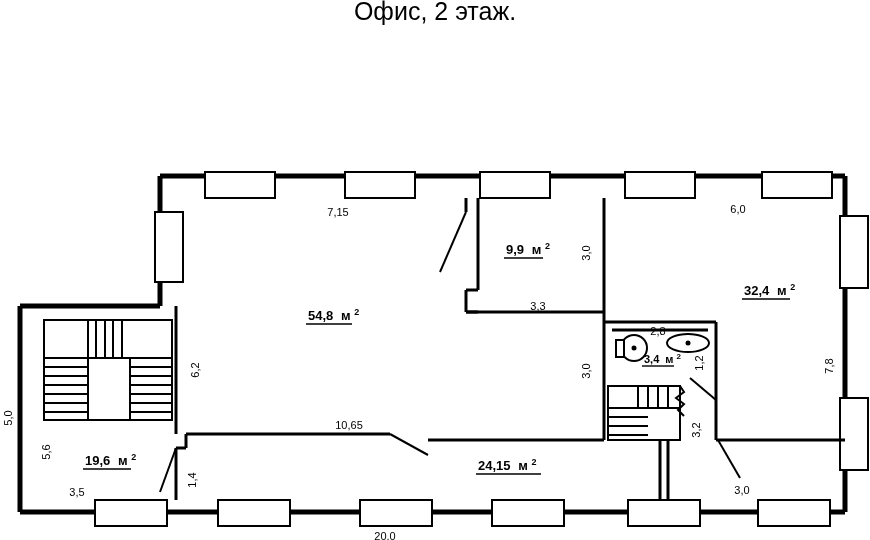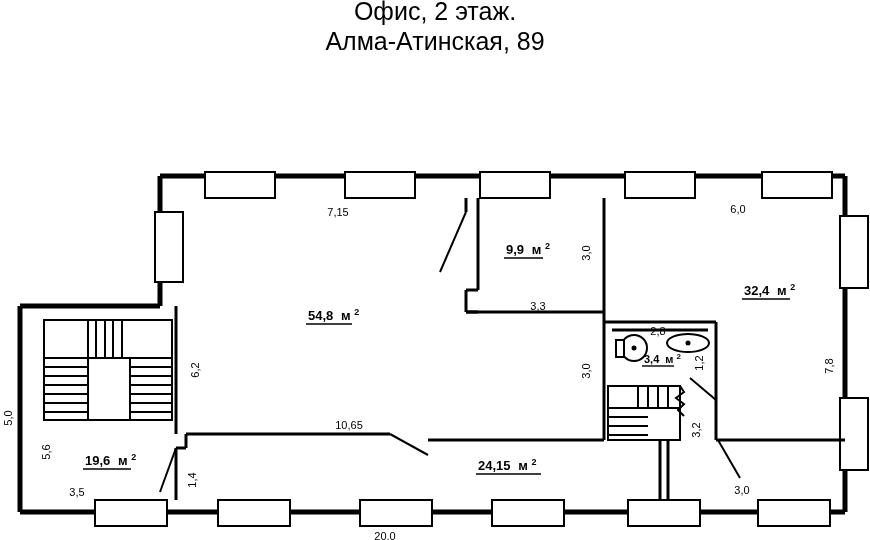--- a/index.html
+++ b/index.html
@@ -55,21 +55,20 @@
     font-weight: bold;
   }
 </style>
 </head>
 <body>
 
 <div id="root">
 
   <div id="title-block">
     <span class="tline">Офис, 2 этаж.</span>
-    <span class="tline">Алма-Атинская, 89</span>
   </div>
 
   <svg id="plan-svg" width="870" height="540" viewBox="0 0 870 540">
 
     <g fill="none" stroke="#000" stroke-width="5">
 
       <path d="M 160,176 L 845,176"></path>
 
       <path d="M 845,176 L 845,512"></path>
 

